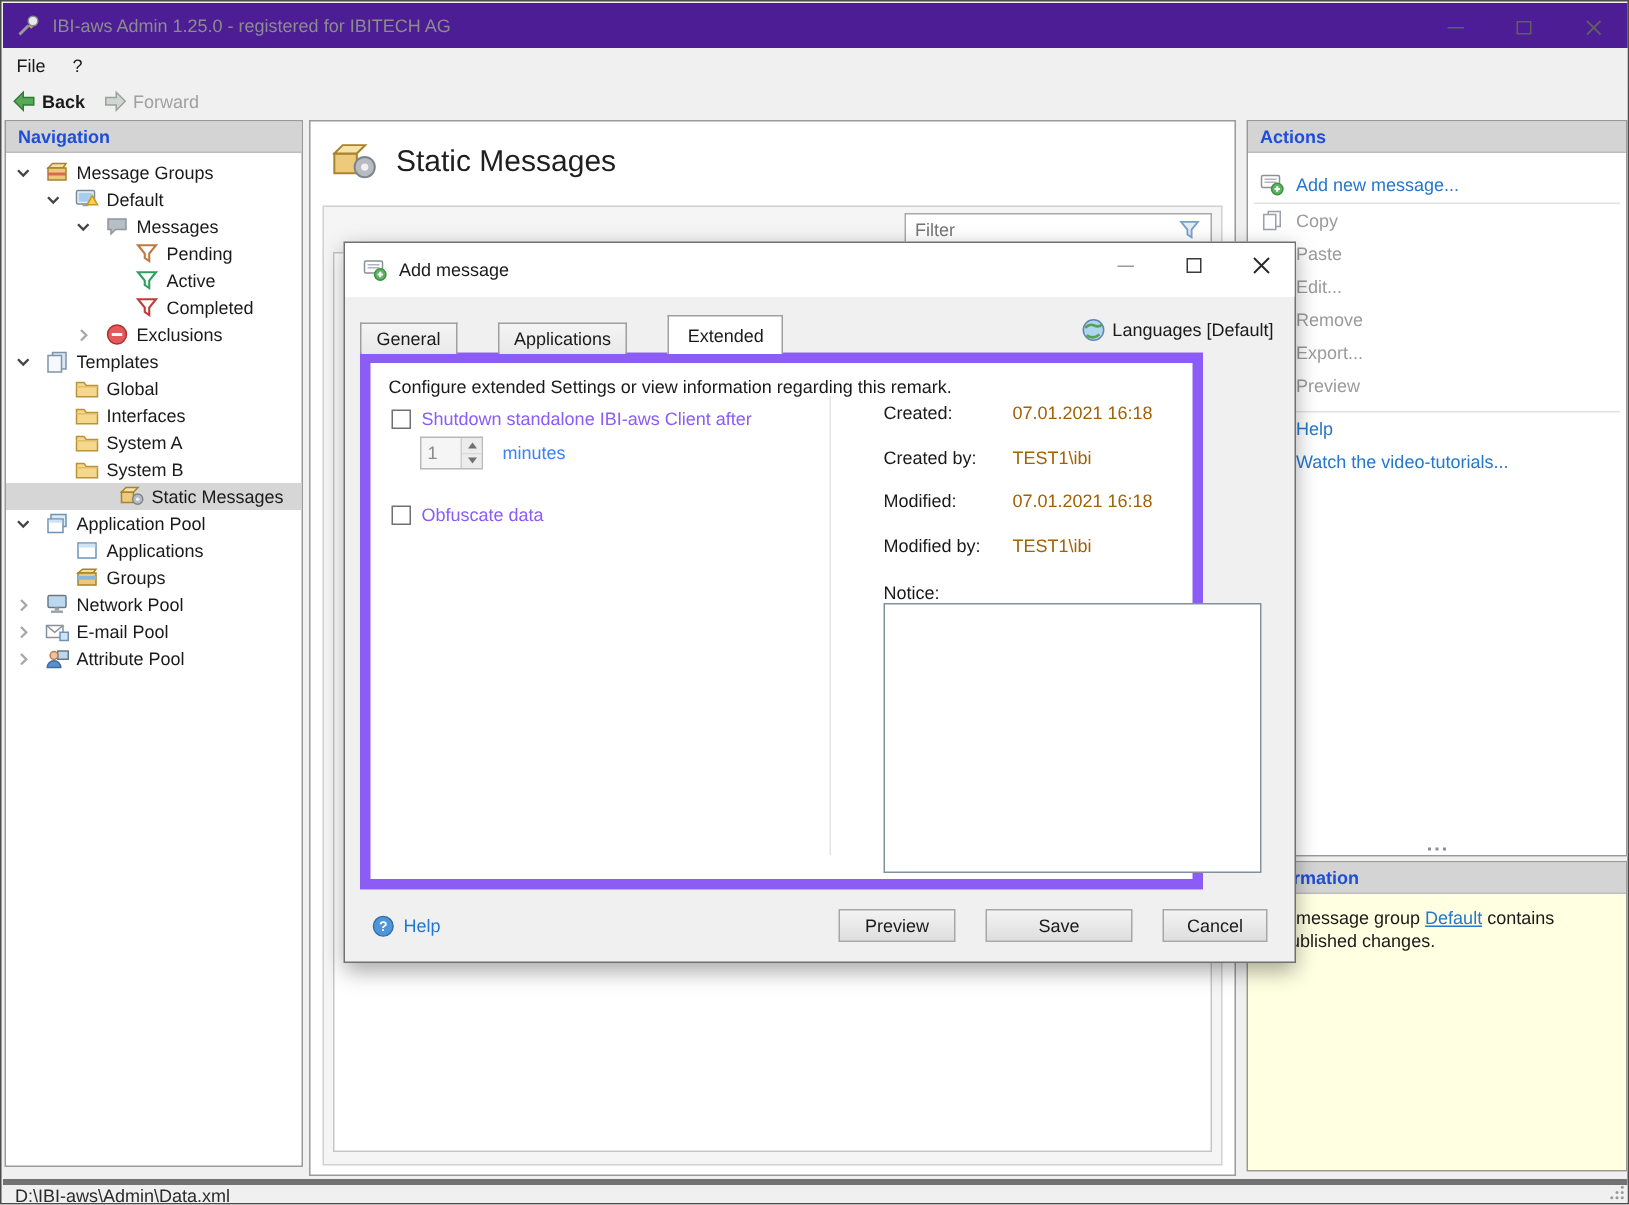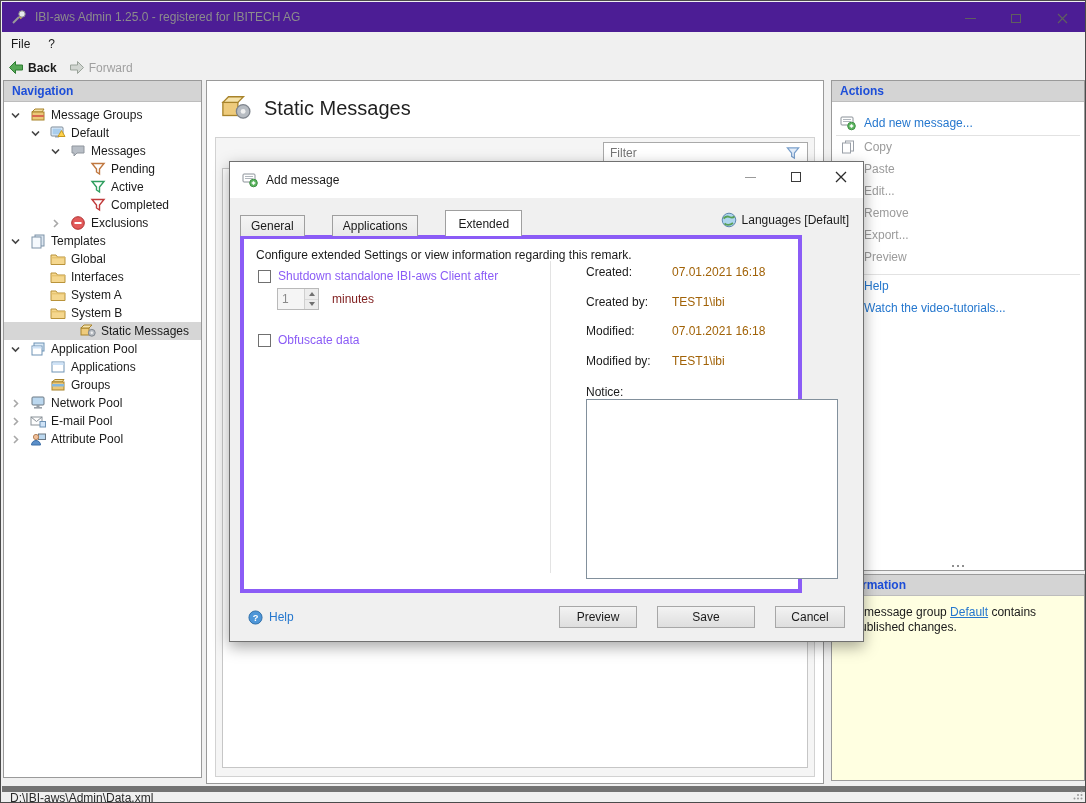--- a/index.html
+++ b/index.html
@@ -54,48 +54,48 @@
   .asep{height:1px;background:#e2e2e2;margin:0 4px;}
   .asep.mt{margin-top:6px;}
   .splitdots{position:absolute;bottom:3px;left:50%;transform:translateX(-50%);display:flex;gap:3px;}
   .splitdots i{width:2px;height:2px;background:#8f8f8f;display:block;}
 
   .info-panel{position:absolute;left:830px;top:573px;width:254px;height:207px;background:#ffffe1;border:1px solid #9a9a9a;}
   .info-body{padding:9px 8px;font-size:12px;color:#1a1a1a;line-height:15px;}
   .info-body a{color:#2577ce;text-decoration:underline;}
 
   
-  .statusbar{position:absolute;left:1px;top:785px;width:1084px;height:17px;background:#f0f0f0;border-top:6px solid #737373;display:flex;align-items:center;padding-left:8px;font-size:12px;color:#2a2a2a;}
+  .statusbar{position:absolute;left:1px;top:785px;width:1084px;height:17px;background:#f0f0f0;border-top:4px solid #737373;display:flex;align-items:center;padding-left:8px;font-size:12px;color:#2a2a2a;}
   .grip{position:absolute;right:3px;bottom:3px;}
 
   
   .dialog{position:absolute;left:228px;top:160px;width:635px;height:481px;background:#f0f0f0;border:1px solid #707070;box-shadow:0 5px 14px rgba(0,0,0,.35);z-index:10;}
   .dlg-title{position:absolute;left:0;top:0;right:0;height:36px;background:#fff;display:flex;align-items:center;}
   .dlg-title .dtext{font-size:12px;color:#1a1a1a;margin-left:8px;}
   .dlg-title .dico{margin-left:12px;}
   .dlg-ctrls{position:absolute;right:0;top:0;display:flex;}
   .dbtn{width:45px;height:30px;display:flex;align-items:center;justify-content:center;}
   .dmin{width:11px;height:1px;background:#9a9a9a;}
   .dmax{width:10px;height:10px;border:1px solid #3a3a3a;}
   .tabs{position:absolute;left:10px;top:48px;height:26px;display:flex;align-items:flex-end;z-index:2;gap:28px;}
   .tab{height:21px;padding:0 10px;font-size:12px;color:#1a1a1a;background:linear-gradient(#f4f4f4,#e9e9e9);border:1px solid #9f9f9f;border-bottom:none;display:flex;align-items:center;margin-right:-1px;}
   .tab.active{height:26px;background:#fff;position:relative;z-index:3;padding:0 12px;}
   .langs{position:absolute;right:14px;top:50px;display:flex;align-items:center;gap:5px;font-size:12px;color:#1a1a1a;}
-  .dlg-content{position:absolute;left:10px;top:73px;width:562px;height:358px;background:#fff;border:4px solid #8b5cf6;}
+  .dlg-content{position:absolute;left:10px;top:73px;width:562px;height:358px;background:#fff;border:7px solid #8b5cf6;}
   .desc{position:absolute;left:12px;top:9px;font-size:12px;color:#1a1a1a;}
   .cbrow{position:absolute;display:flex;align-items:center;gap:7px;font-size:12px;color:#8b5cf6;}
   .cbox{width:13px;height:13px;background:#fff;border:1px solid #707070;flex:0 0 13px;}
   .spin{position:absolute;left:33px;top:49px;width:42px;height:22px;border:1px solid #b9b9b9;background:#f5f5f5;display:flex;}
   .spin input{flex:1;min-width:0;border:none;outline:none;background:transparent;color:#8a8a8a;font-size:12px;padding-left:4px;}
   .sbtns{width:14px;display:flex;flex-direction:column;border-left:1px solid #cfcfcf;}
   .sbtn{flex:1;display:flex;align-items:center;justify-content:center;background:#ececec;}
   .sbtn.up{border-bottom:1px solid #d9d9d9;}
   .tri-up{width:0;height:0;border-left:3px solid transparent;border-right:3px solid transparent;border-bottom:4px solid #707070;}
   .tri-dn{width:0;height:0;border-left:3px solid transparent;border-right:3px solid transparent;border-top:4px solid #707070;}
-  .minutes{position:absolute;left:88px;top:53px;font-size:12px;color:#7f1d1d;}
+  .minutes{position:absolute;left:88px;top:53px;font-size:12px;color:#3b82f6;}
   .vdivider{position:absolute;left:306px;top:22px;bottom:16px;width:1px;background:#e3e3e3;}
   .frow-label{position:absolute;left:342px;font-size:12px;color:#1a1a1a;}
   .frow-value{position:absolute;left:428px;font-size:12px;color:#a16207;}
   .notice-label{position:absolute;left:342px;top:146px;font-size:12px;color:#1a1a1a;}
   .notice{position:absolute;left:342px;top:160px;width:252px;height:180px;border:1px solid #82909c;background:#fff;resize:none;outline:none;font-size:12px;}
   .dlg-footer{position:absolute;left:0;right:0;bottom:0;height:48px;display:flex;align-items:center;padding:0 18px;}
   .helplink{display:flex;align-items:center;gap:6px;font-size:12px;color:#2577ce;}
   .fspacer{flex:1;}
   .btn{height:22px;border:1px solid #a7a7a7;background:linear-gradient(#f3f3f3,#dedede);font-size:12px;color:#1a1a1a;display:flex;align-items:center;justify-content:center;}
   .btn.preview{width:78px;margin-right:20px;}

